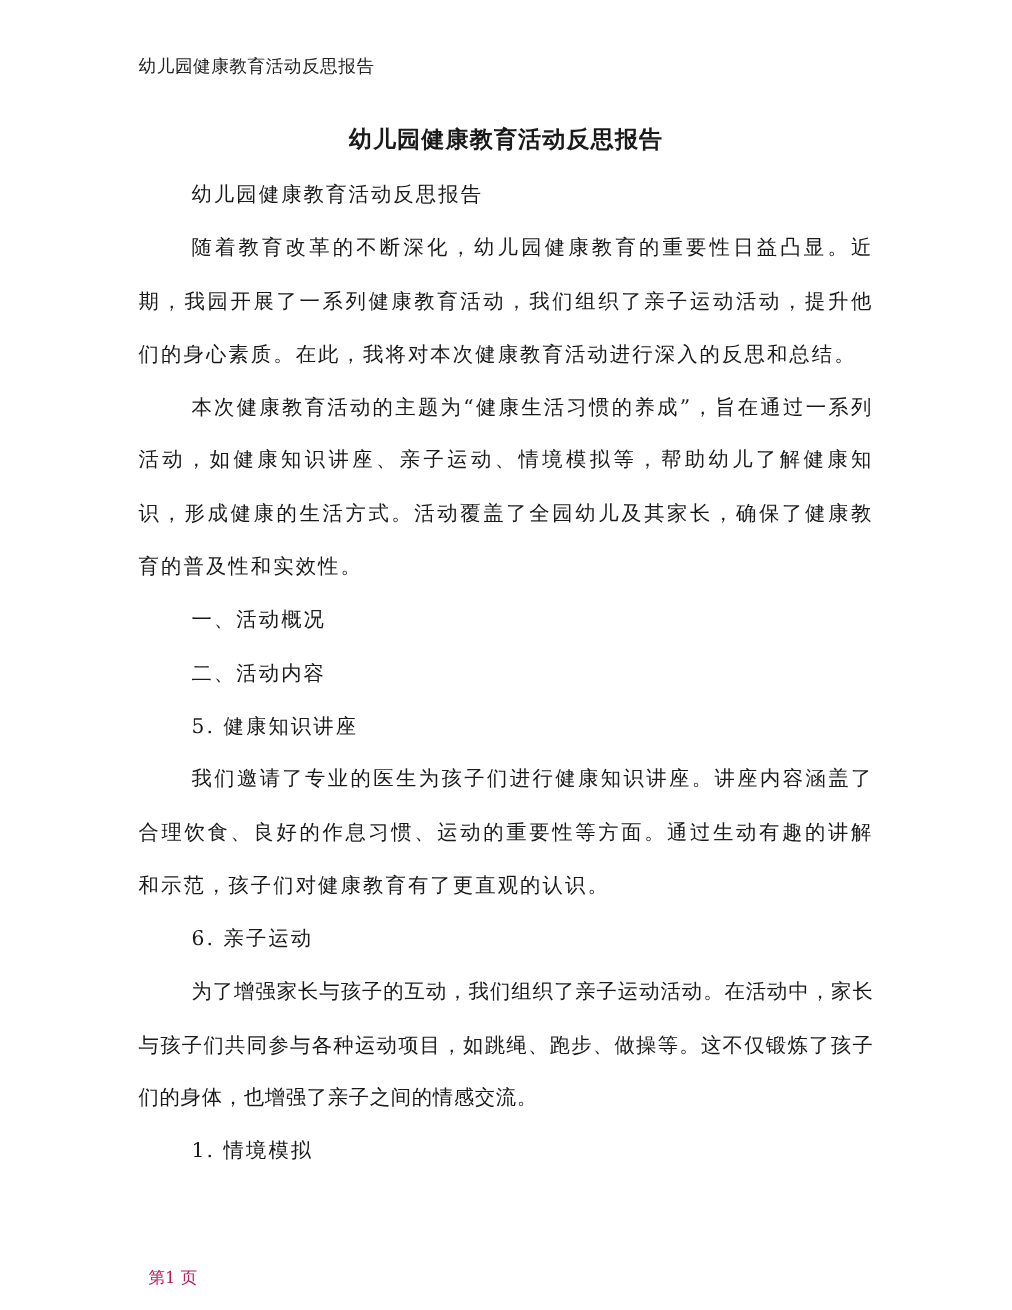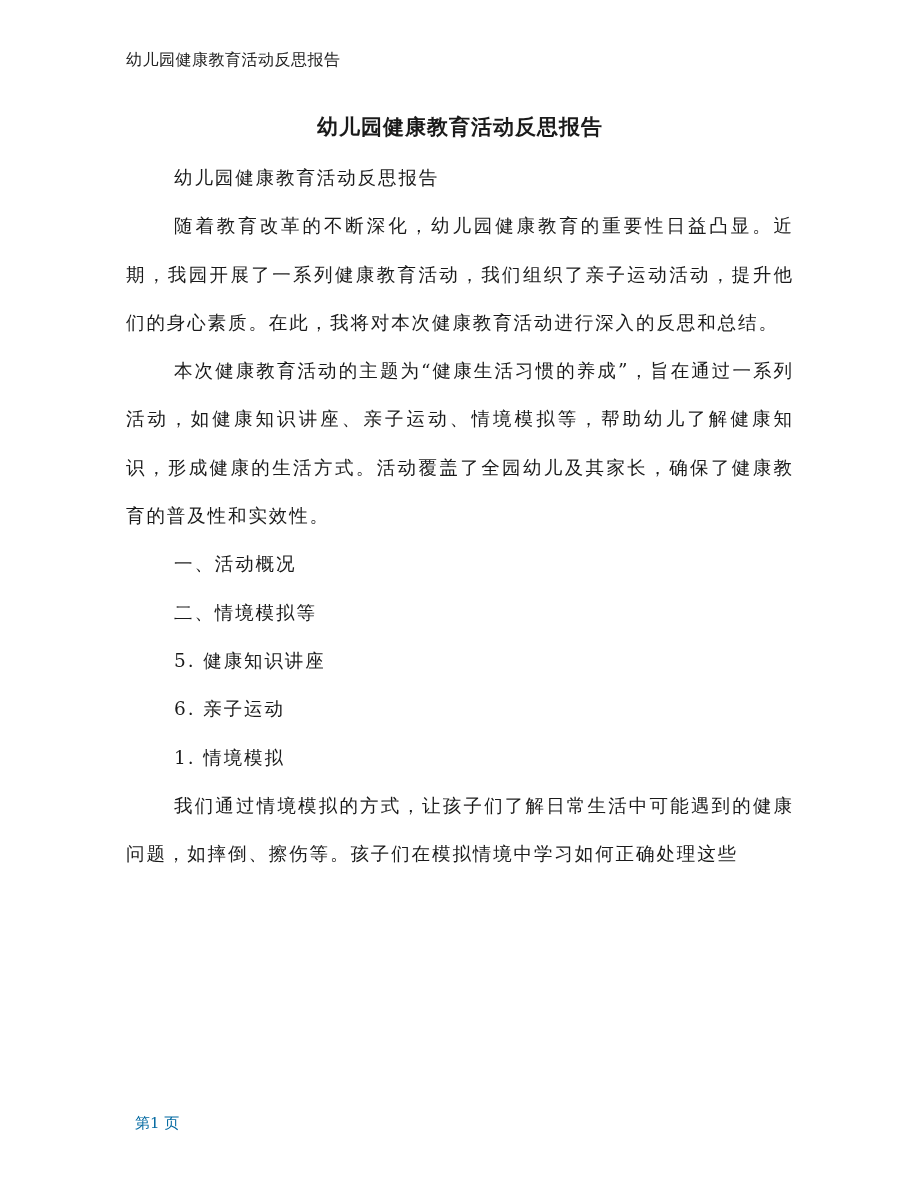--- a/index.html
+++ b/index.html
@@ -3,34 +3,35 @@
 <meta charset="utf-8">
 <style>
   html, body { margin: 0; padding: 0; background: #ffffff; }
   body { width: 920px; height: 1191px; position: relative; overflow: hidden;
          font-family: "DejaVu Serif", "Liberation Serif", serif; color: #1a1a1a; }
   .page-header { position: absolute; left: 126px; top: 50px; font-size: 16px; color: #222; letter-spacing: 0.5px; }
   .doc-title { position: absolute; left: 0; right: 0; top: 113px; text-align: center; font-size: 21px; font-weight: bold; letter-spacing: 1px; }
   .body-text { position: absolute; left: 126px; width: 668px; top: 154px; font-size: 18.5px; line-height: 48.3px; }
   .body-text p { margin: 0; text-indent: 48px; text-align: justify; letter-spacing: 1.9px; }
   .body-text p.tight { letter-spacing: 0.6px; }
-  .page-footer { position: absolute; left: 135px; top: 1114px; font-size: 15px; color: #0369a1; }
+  .page-footer { position: absolute; left: 135px; top: 1152px; font-size: 15px; color: #be185d; }
 </style>
 </head>
 <body>
 
 <div class="page-header">幼儿园健康教育活动反思报告</div>
 
 <div class="doc-title">幼儿园健康教育活动反思报告</div>
 
 <div class="body-text">
   <p>幼儿园健康教育活动反思报告</p>
   <p>随着教育改革的不断深化，幼儿园健康教育的重要性日益凸显。近期，我园开展了一系列健康教育活动，我们组织了亲子运动活动，提升他们的身心素质。在此，我将对本次健康教育活动进行深入的反思和总结。</p>
   <p>本次健康教育活动的主题为“健康生活习惯的养成”，旨在通过一系列活动，如健康知识讲座、亲子运动、情境模拟等，帮助幼儿了解健康知识，形成健康的生活方式。活动覆盖了全园幼儿及其家长，确保了健康教育的普及性和实效性。</p>
   <p>一、活动概况</p>
-  <p>二、情境模拟等</p>
+  <p>二、活动内容</p>
   <p>5. 健康知识讲座</p>
+  <p>我们邀请了专业的医生为孩子们进行健康知识讲座。讲座内容涵盖了合理饮食、良好的作息习惯、运动的重要性等方面。通过生动有趣的讲解和示范，孩子们对健康教育有了更直观的认识。</p>
   <p>6. 亲子运动</p>
+  <p class="tight">为了增强家长与孩子的互动，我们组织了亲子运动活动。在活动中，家长与孩子们共同参与各种运动项目，如跳绳、跑步、做操等。这不仅锻炼了孩子们的身体，也增强了亲子之间的情感交流。</p>
   <p>1. 情境模拟</p>
-  <p>我们通过情境模拟的方式，让孩子们了解日常生活中可能遇到的健康问题，如摔倒、擦伤等。孩子们在模拟情境中学习如何正确处理这些</p>
 </div>
 
 <div class="page-footer">第1 页</div>
 
 </body></html>

